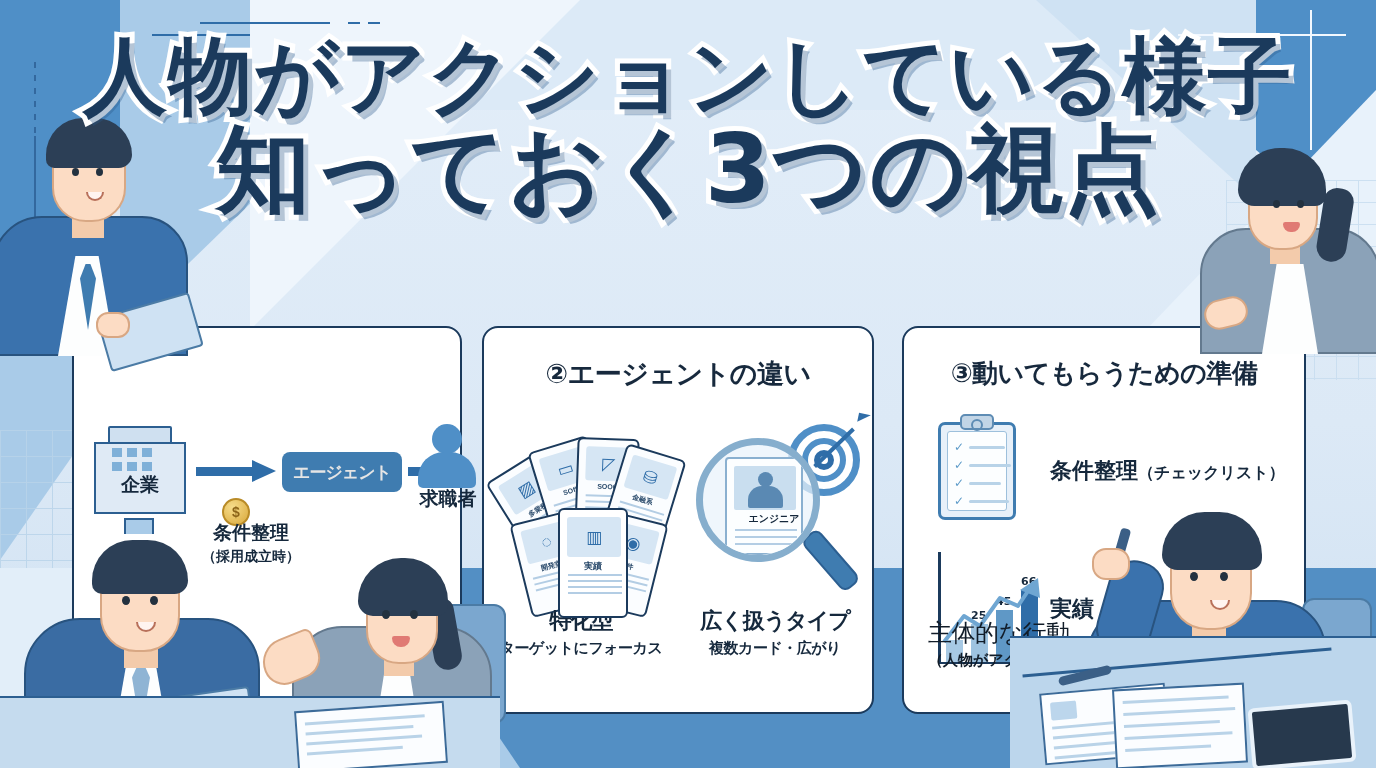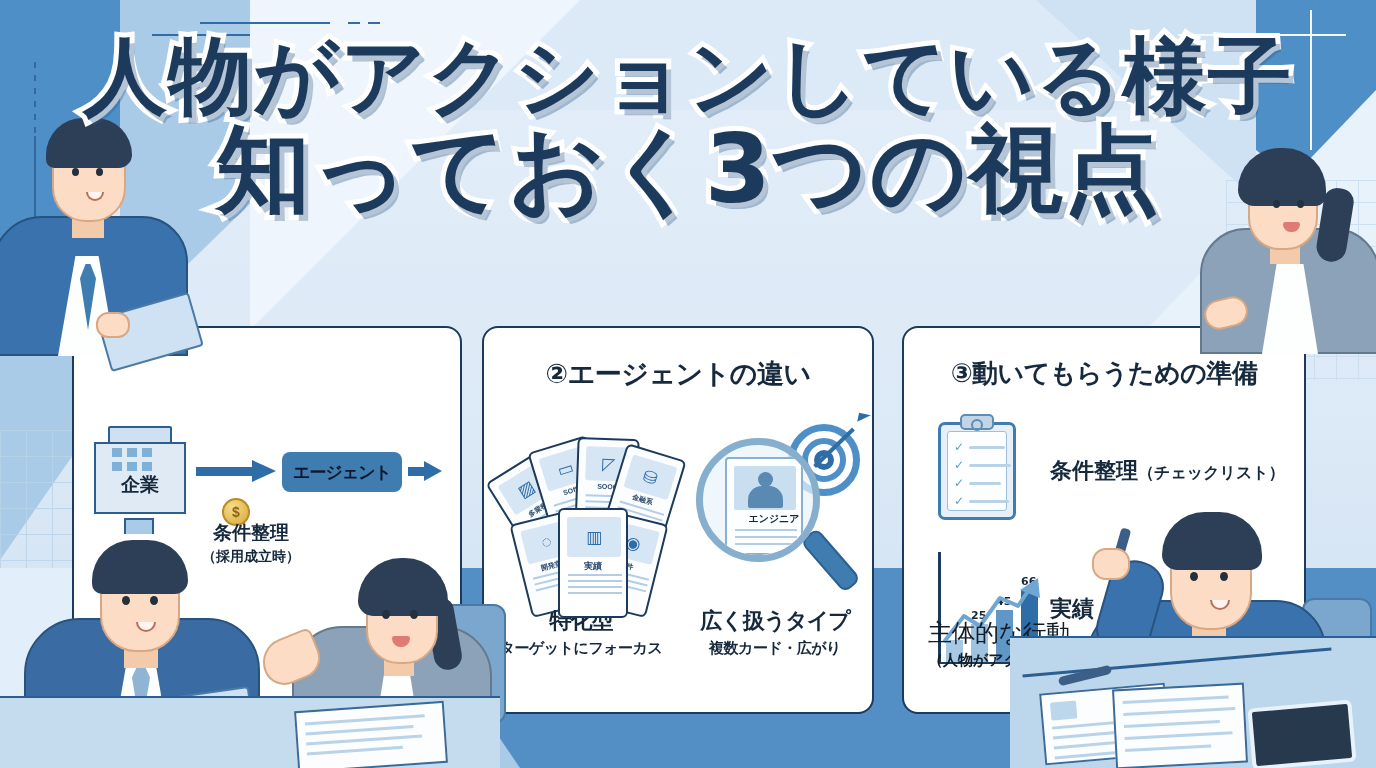--- a/index.html
+++ b/index.html
@@ -99,21 +99,21 @@
      border-left:24px solid #2f6da8; border-top:11px solid transparent; border-bottom:11px solid transparent; }
 
   .coin { position:absolute; left:148px; top:78px; width:28px; height:28px; border-radius:50%;
      background:radial-gradient(circle at 35% 30%,#f6dc8a,#d9a83a);
      border:2px solid #b98b27; }
   .coin::after { content:"$"; position:absolute; inset:0; display:flex; align-items:center;
      justify-content:center; font-size:14px; font-weight:700; color:#8c6418; }
 
   .agent-box { position:absolute; left:208px; top:32px; width:120px; height:40px;
      background:#3f7cb0; border-radius:8px; display:flex; align-items:center; justify-content:center; }
-  .agent-box span { color:#0f172a; font-size:17px; font-weight:700;
+  .agent-box span { color:#e5e5e5; font-size:17px; font-weight:700;
      font-family:"DejaVu Sans","Liberation Sans",sans-serif; letter-spacing:-1px; }
 
   .arrow-sm { position:absolute; left:334px; top:44px; width:34px; height:14px; }
   .arrow-sm .shaft { position:absolute; left:0; top:3px; width:18px; height:9px; background:#2f6da8; }
   .arrow-sm .head { position:absolute; right:0; top:-3px; width:0; height:0;
      border-left:18px solid #2f6da8; border-top:10px solid transparent; border-bottom:10px solid transparent; }
 
   .seeker { position:absolute; left:328px; top:4px; width:92px; height:96px; }
   .seeker-head { position:absolute; left:30px; top:0; width:30px; height:30px; border-radius:50%; background:#4f8fc7; }
   .seeker-body { position:absolute; left:16px; top:28px; width:58px; height:36px;
@@ -445,20 +445,25 @@
 
       <div class="agent-box">
         <span>エージェント</span>
       </div>
 
       <div class="arrow-sm">
         <div class="shaft"></div>
           <div class="head"></div>
       </div>
 
+      <div class="seeker">
+        <div class="seeker-head"></div>
+          <div class="seeker-body"></div>
+        <div class="seeker-label">求職者</div>
+      </div>
     </div>
 
     <div class="fee-label">
       <div class="fee-main">条件整理</div>
       <div class="fee-sub">（採用成立時）</div>
     </div>
   </div>
 
   <div class="card" id="card2">
     <div class="card-title">②エージェントの違い</div>

